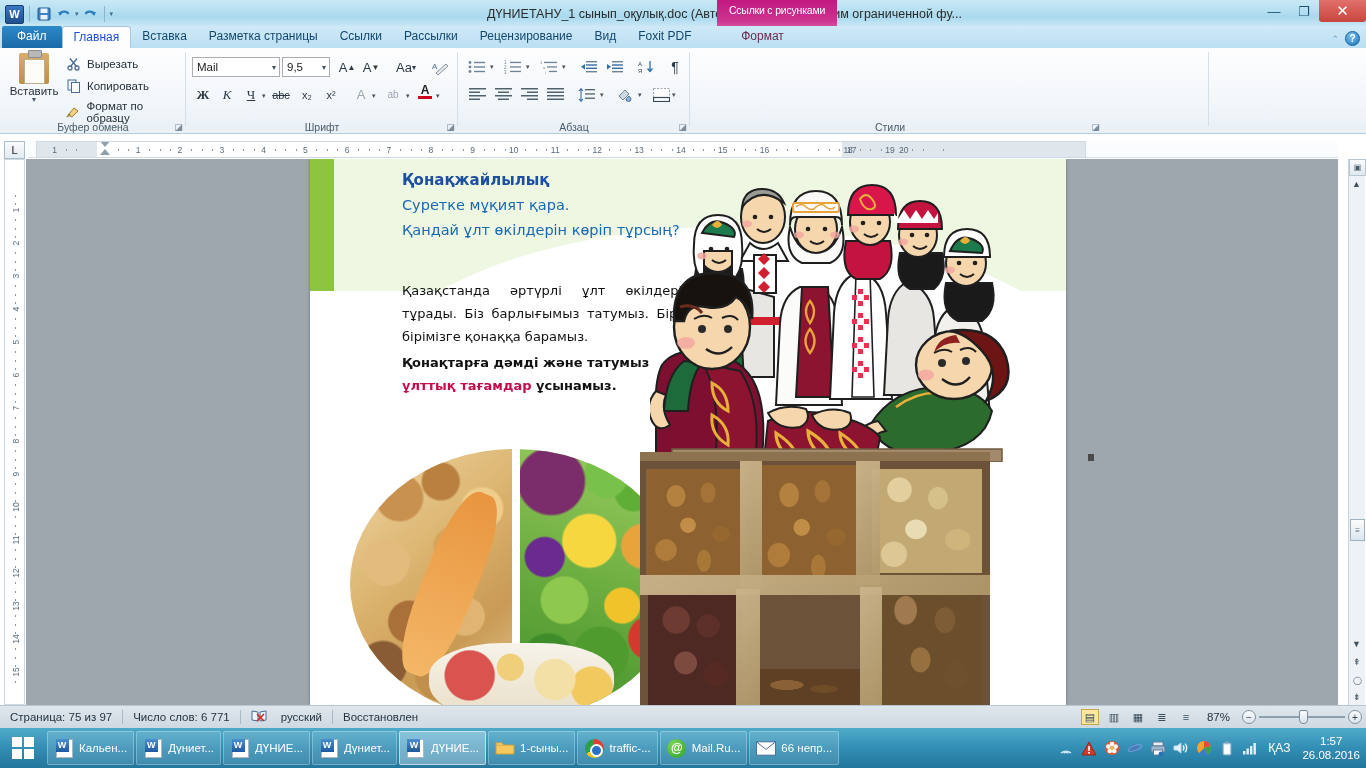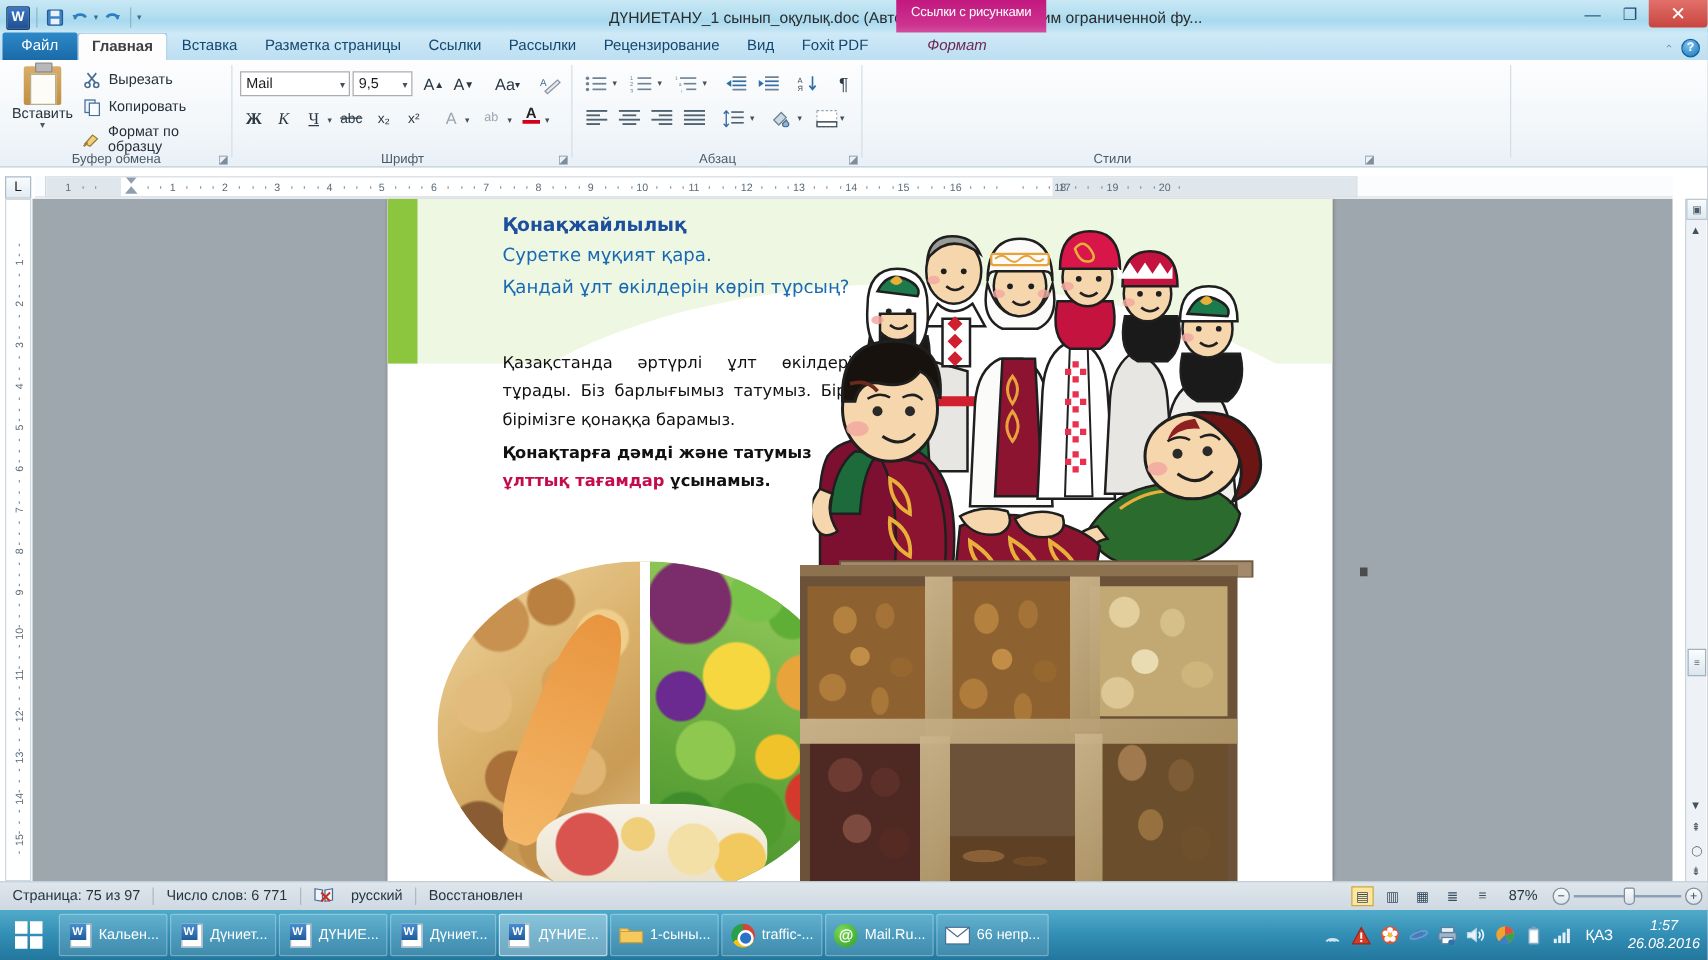--- a/index.html
+++ b/index.html
@@ -63,23 +63,23 @@
   .tab {
     padding: 3px 11px 4px 11px; color: #12486f; cursor: default; white-space:nowrap;
     height: 22px; line-height: 15px;
   }
   .tab.file {
     background: linear-gradient(to bottom,#2d89c8,#1a6aa8); color:#fff;
     margin-left: 2px; border-radius: 2px 2px 0 0; padding: 3px 15px 4px 15px;
   }
   .tab.active {
     background: #fdfdfe; border: 1px solid #a6c8de; border-bottom: none;
-    border-radius: 3px 3px 0 0; color: #404040; font-weight: bold;
-  }
-  .tab.ctx-format { color:#6b2a52; width:120px; text-align:center; padding:3px 0 4px 0;font-style:italic; }
+    border-radius: 3px 3px 0 0; color: #1d4ed8;
+  }
+  .tab.ctx-format { color:#6b2a52; width:120px; text-align:center; padding:3px 0 4px 0; }
   .help-icons { position:absolute; right: 6px; bottom: 2px; display:flex; gap:6px; align-items:center;}
   .help-q {
     width:15px;height:15px;border-radius:50%;
     background: radial-gradient(circle at 40% 30%, #7fc4ef, #1a74bb);
     color:#fff;font-size:10px;display:flex;align-items:center;justify-content:center;
     border:1px solid #1362a0; font-weight:bold;
   }
   .help-up { color:#6699bb; font-size:9px; }
 
   
@@ -400,21 +400,21 @@
     background:radial-gradient(circle at 35% 30%,#7ed957,#2a9e2a);
     color:#fff;font-size:12px;display:flex;align-items:center;justify-content:center;
     font-weight:bold;
   }
   .tray {
     position:absolute; right:0; top:0; height:40px; display:flex; align-items:center;
     gap:6px; padding-right:6px;
   }
   .tray-ico { width:17px;height:17px;display:flex;align-items:center;justify-content:center;font-size:13px;}
   .tray-lang { color:#fff; font-size:12px; padding:0 4px; }
-  .tray-clock { color:#fff; font-size:11.5px; text-align:center; line-height:14px; padding-left:2px;font-style:italic;}
+  .tray-clock { color:#fff; font-size:11.5px; text-align:center; line-height:14px; padding-left:2px;}
 </style>
 </head>
 <body>
 
 <div class="titlebar">
   <div class="qat">
     <div class="qat-word">W</div>
     <div class="qat-sep"></div>
     <div class="qat-btn qat-save">
       <svg width="14" height="14" viewBox="0 0 14 14">
@@ -761,21 +761,21 @@
         <span class="tdot" style="left: 760.15px;"></span>
         <span class="tdot" style="left: 781.05px;"></span>
         <span class="tnum" style="left: 806.4px;">18</span>
         <span class="tdot" style="left: 791.5px;"></span>
         <span class="tdot" style="left: 801.95px;"></span>
         <span class="tdot" style="left: 822.85px;"></span>
         <span class="tnum" style="left: 848.2px;">19</span>
         <span class="tdot" style="left: 833.3px;"></span>
         <span class="tdot" style="left: 843.75px;"></span>
         <span class="tdot" style="left: 864.65px;"></span>
-        <span class="tnum" style="left: 890px;">20</span>
+        <span class="tnum" style="left: 862px;">20</span>
         <span class="tdot" style="left: 875.1px;"></span>
         <span class="tdot" style="left: 885.55px;"></span>
         <span class="tdot" style="left: 906.45px;"></span>
       </div>
     <div class="indent-top"></div>
     <div class="indent-bot"></div>
   </div>
 </div>
 
 <div class="vruler">

